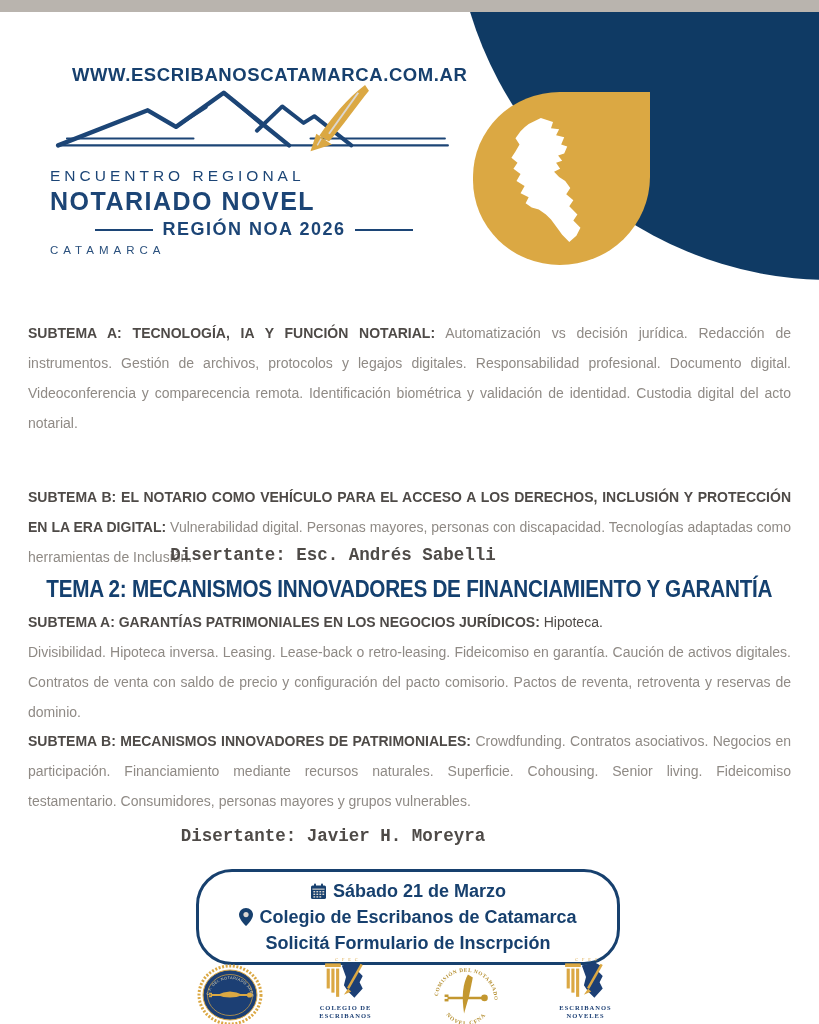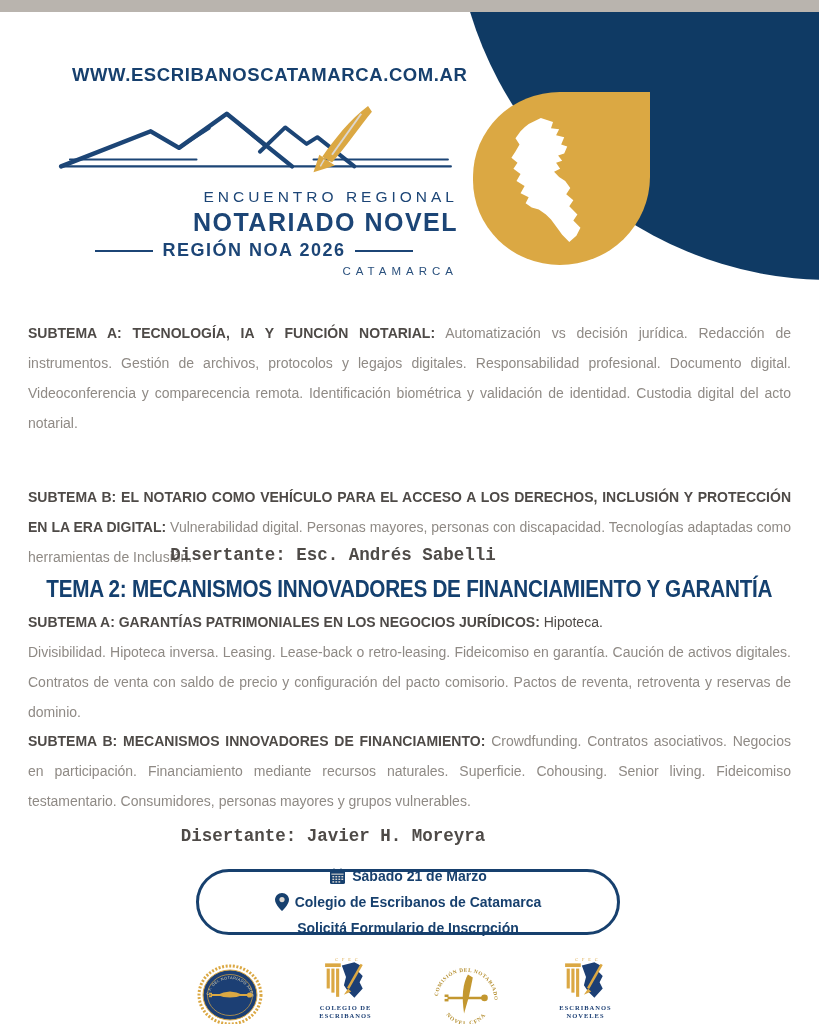--- a/index.html
+++ b/index.html
@@ -17,21 +17,21 @@
     position:absolute;left:473px;top:80px;width:177px;height:173px;
     background:#dba843;border-radius:50% 0 52% 50%;
   }
   .gold-drop svg{position:absolute;left:26px;top:24px;}
   
   .url{
     position:absolute;top:52px;left:72px;font-size:18.5px;letter-spacing:.6px;
     color:#17406e;font-weight:600;
   }
   .url b{font-weight:800;}
-  .logo-block{position:absolute;left:50px;top:93px;width:408px;text-align:right;color:#1c4576;}
+  .logo-block{position:absolute;left:50px;top:72px;width:408px;text-align:left;color:#1c4576;}
   .logo-tagline{font-size:15.5px;letter-spacing:4px;margin-top:3px;}
   .logo-title{font-size:25px;font-weight:800;letter-spacing:1.5px;margin-top:2px;}
   .logo-edition{display:flex;align-items:center;justify-content:center;gap:10px;margin-top:3px;}
   .logo-edition .rule{width:58px;height:2px;background:#1c4576;}
   .logo-edition .txt{font-size:18px;font-weight:800;letter-spacing:1.5px;}
   .logo-location{font-size:11.5px;letter-spacing:5px;margin-top:4px;color:#2a507d;}
   
   .tema-title{position:absolute;left:0;width:819px;text-align:center;}
   .tema-title span{
     display:inline-block;transform:scaleX(.9);transform-origin:center;
@@ -42,24 +42,24 @@
     font-size:14px;line-height:30px;color:#8f8a85;
   }
   .body-par b{color:#4e4a47;font-weight:700;}
   .lead{color:#4e4a47;font-weight:400;}
   .disertante{
     position:absolute;left:0;width:666px;margin:0;text-align:center;
     font-size:17.5px;font-weight:700;color:#4e4a47;font-family:Liberation Mono, monospace;
   }
   
   .info-box{
-    position:absolute;left:196px;top:857px;width:424px;height:66px;
+    position:absolute;left:196px;top:857px;width:424px;height:96px;
     border:3px solid #17406e;border-radius:36px;box-sizing:border-box;
     display:flex;flex-direction:column;justify-content:center;align-items:center;
-    color:#17406e;font-weight:600;font-size:14px;line-height:26px;
+    color:#17406e;font-weight:600;font-size:18px;line-height:26px;
   }
   .info-line{display:flex;align-items:center;gap:6px;}
   .info-line svg{flex:none;}
   
   .logos-row{
     position:absolute;left:0;top:948px;width:819px;height:74px;
     display:flex;justify-content:center;align-items:center;gap:44px;
   }
   .logo-col{width:76px;text-align:center;font-family:"Liberation Serif",serif;}
   .logo-col .lt{font-size:6.5px;font-weight:700;color:#1c3f74;letter-spacing:1px;line-height:7.5px;margin-top:1px;}
@@ -114,21 +114,21 @@
   <p class="body-par" style="top:306px"><b>SUBTEMA A: TECNOLOGÍA, IA Y FUNCIÓN NOTARIAL:</b> <span>Automatización vs decisión jurídica. Redacción de instrumentos. Gestión de archivos, protocolos y legajos digitales. Responsabilidad profesional. Documento digital. Videoconferencia y comparecencia remota. Identificación biométrica y validación de identidad. Custodia digital del acto notarial.</span></p>
 
   <p class="body-par" style="top:470px"><b>SUBTEMA B: EL NOTARIO COMO VEHÍCULO PARA EL ACCESO A LOS DERECHOS, INCLUSIÓN Y PROTECCIÓN EN LA ERA DIGITAL:</b> <span>Vulnerabilidad digital. Personas mayores, personas con discapacidad. Tecnologías adaptadas como herramientas de Inclusión.</span></p>
 
   <p class="disertante" style="top:533px">Disertante: Esc. Andrés Sabelli</p>
 
   <div class="tema-title" style="top:564px"><span>TEMA 2: MECANISMOS INNOVADORES DE FINANCIAMIENTO Y GARANTÍA</span></div>
 
   <p class="body-par" style="top:595px"><b>SUBTEMA A: GARANTÍAS PATRIMONIALES EN LOS NEGOCIOS JURÍDICOS:</b> <span class="lead">Hipoteca.</span><br><span>Divisibilidad. Hipoteca inversa. Leasing. Lease-back o retro-leasing. Fideicomiso en garantía. Caución de activos digitales. Contratos de venta con saldo de precio y configuración del pacto comisorio. Pactos de reventa, retroventa y reservas de dominio.</span></p>
 
-  <p class="body-par" style="top:714px"><b>SUBTEMA B: MECANISMOS INNOVADORES DE FINANCIAMIENTO:</b> <span>Crowdfunding. Contratos asociativos. Negocios en participación. Financiamiento mediante recursos naturales. Superficie. Cohousing. Senior living. Fideicomiso testamentario. Consumidores, personas mayores y grupos vulnerables.</span></p>
+  <p class="body-par" style="top:714px"><b>SUBTEMA B: MECANISMOS INNOVADORES DE PATRIMONIALES:</b> <span>Crowdfunding. Contratos asociativos. Negocios en participación. Financiamiento mediante recursos naturales. Superficie. Cohousing. Senior living. Fideicomiso testamentario. Consumidores, personas mayores y grupos vulnerables.</span></p>
 
   <p class="disertante" style="top:814px">Disertante: Javier H. Moreyra</p>
 
   <div class="info-box">
     <div class="info-line">
       <svg width="17" height="17" viewBox="0 0 17 17">
         <rect x="1" y="2.5" width="15" height="13.5" rx="1.6" fill="#17406e"></rect>
         <rect x="4" y="0.5" width="2" height="4" rx="1" fill="#17406e"></rect>
         <rect x="11" y="0.5" width="2" height="4" rx="1" fill="#17406e"></rect>
         <rect x="2.4" y="5.6" width="12.2" height="1.1" fill="#dcd7d1"></rect>

